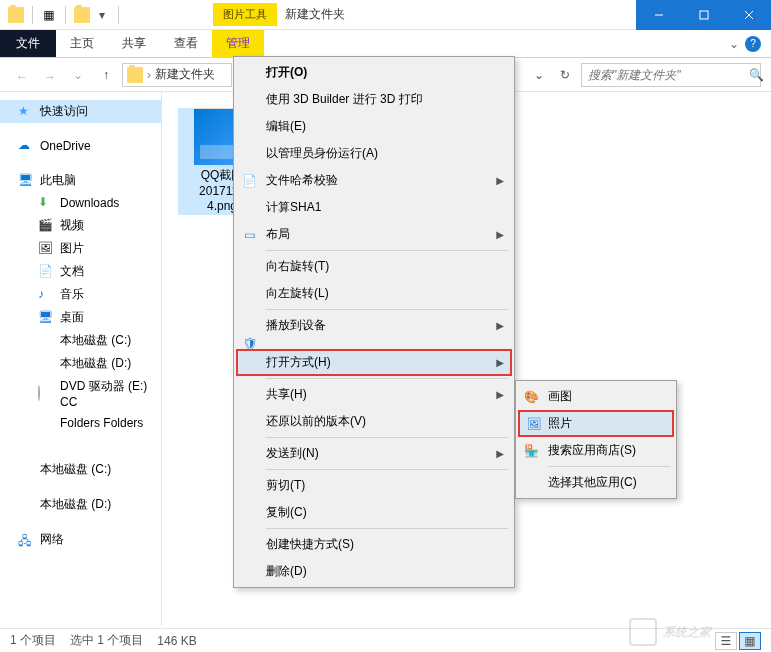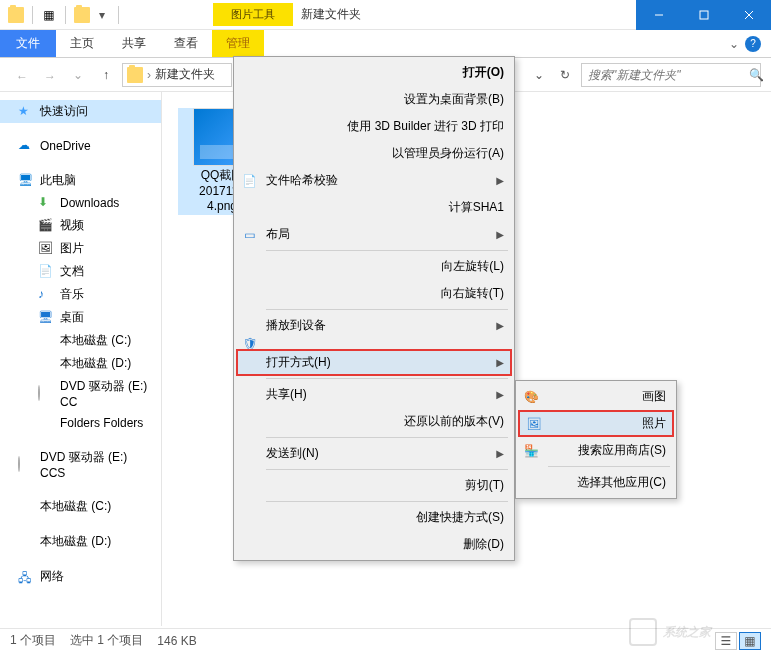--- a/index.html
+++ b/index.html
@@ -5,33 +5,33 @@
     * { margin: 0; padding: 0; box-sizing: border-box; font-family: "Microsoft YaHei", "Segoe UI", sans-serif; font-size: 12px; }
     body { width: 771px; height: 652px; background: #fff; overflow: hidden; position: relative; }
     
     
     .titlebar { height: 30px; background: #fff; display: flex; align-items: center; border-bottom: 1px solid #e5e5e5; }
     .titlebar-left { display: flex; align-items: center; gap: 4px; padding-left: 8px; }
     .qat-icon { width: 16px; height: 16px; display: flex; align-items: center; justify-content: center; }
     .folder-small { width: 16px; height: 16px; background: #ffd86b; border-radius: 1px; position: relative; }
     .folder-small::before { content: ''; position: absolute; top: -2px; left: 2px; width: 6px; height: 3px; background: #ffd86b; border-radius: 1px 1px 0 0; }
     .divider-v { width: 1px; height: 18px; background: #ccc; margin: 0 4px; }
-    .tools-tab { background: #fce100; padding: 4px 18px; font-size: 11px; color: #534300; margin-left: 90px; }
+    .tools-tab { background: #fce100; padding: 4px 10px; font-size: 11px; color: #534300; margin-left: 90px; }
     .window-title { margin-left: 8px; color: #333; }
     .window-controls { margin-left: auto; display: flex; }
     .win-btn { width: 45px; height: 30px; display: flex; align-items: center; justify-content: center; color: #fff; }
     .win-min, .win-max { background: #1976d2; }
     .win-close { background: #1976d2; }
     .win-btn svg { width: 10px; height: 10px; }
     
     
     .ribbon { height: 28px; background: #fff; display: flex; align-items: stretch; border-bottom: 1px solid #d0d0d0; }
-    .file-tab { background: #3b82f6; color: #fff; padding: 8px 16px; display: flex; align-items: center; }
+    .file-tab { background: #0f172a; color: #fff; padding: 8px 16px; display: flex; align-items: center; }
     .ribbon-tab { padding: 0 14px; display: flex; align-items: center; color: #333; cursor: pointer; }
-    .ribbon-tab.tools { background: #fce100; color: #a16207; }
+    .ribbon-tab.tools { background: #fce100; color: #6d28d9; }
     .ribbon-right { margin-left: auto; display: flex; align-items: center; padding-right: 10px; gap: 6px; }
     .chevron { color: #666; }
     .help-icon { width: 16px; height: 16px; border-radius: 50%; background: #1976d2; color: #fff; display: flex; align-items: center; justify-content: center; font-size: 10px; }
     
     
     .addressbar { height: 34px; display: flex; align-items: center; padding: 4px 10px; gap: 4px; border-bottom: 1px solid #e5e5e5; }
     .nav-btn { width: 24px; height: 24px; display: flex; align-items: center; justify-content: center; color: #aaa; }
     .nav-btn.enabled { color: #333; }
     .address-box { flex: 0 0 110px; height: 24px; border: 1px solid #ccc; display: flex; align-items: center; padding: 0 4px; gap: 4px; }
     .address-text { color: #333; }
@@ -56,21 +56,21 @@
     .file-item { width: 88px; display: flex; flex-direction: column; align-items: center; gap: 2px; }
     .file-item.selected { background: #cce8ff; }
     .thumb { width: 58px; height: 58px; background: linear-gradient(135deg, #0078d4 0%, #40a0ff 100%); border: 1px solid #ddd; position: relative; }
     .thumb::after { content: ''; position: absolute; bottom: 6px; left: 6px; right: 6px; height: 14px; background: rgba(255,255,255,0.3); }
     .file-label { text-align: center; font-size: 11px; line-height: 1.3; word-break: break-all; }
     
     
     .context-menu { position: absolute; background: #f0f0f0; border: 1px solid #a0a0a0; box-shadow: 3px 3px 6px rgba(0,0,0,0.2); padding: 2px; }
     .menu1 { left: 233px; top: 56px; width: 282px; }
     .menu2 { left: 515px; top: 380px; width: 162px; }
-    .menu-item { display: flex; align-items: center; padding: 5px 8px 5px 30px; cursor: pointer; position: relative; justify-content: flex-end; }
+    .menu-item { display: flex; align-items: center; padding: 5px 8px 5px 30px; cursor: pointer; position: relative; }
     .menu-item.bold { font-weight: bold; }
     .menu-sep { height: 1px; background: #d0d0d0; margin: 2px 4px 2px 30px; }
     .menu-icon { position: absolute; left: 6px; width: 16px; height: 16px; display: flex; align-items: center; justify-content: center; }
     .submenu-arrow { margin-left: auto; color: #555; font-size: 10px; }
     .highlighted { border: 2px solid #e53935; }
     .menu-item.highlighted { padding: 3px 6px 3px 28px; background: #d8e6f2; }
     
     
     .statusbar { position: absolute; bottom: 0; left: 0; right: 0; height: 24px; border-top: 1px solid #e5e5e5; display: flex; align-items: center; padding: 0 10px; gap: 14px; color: #555; }
     .statusbar-right { margin-left: auto; display: flex; gap: 2px; }
@@ -209,24 +209,20 @@
     </div>
     <div class="tree-item indent">
       <span class="tree-icon"><span class="dvd-icon"></span></span>
       <span>DVD 驱动器 (E:) CC</span>
     </div>
     <div class="tree-item indent">
       <span class="tree-icon"><span class="disk-icon blue"></span></span>
       <span>Folders Folders</span>
     </div>
     <div class="tree-spacer"></div>
-    <div class="tree-item">
-      <span class="tree-icon"><span class="dvd-icon"></span></span>
-      <span>DVD 驱动器 (E:) CCS</span>
-    </div>
     <div class="tree-spacer"></div>
     <div class="tree-item">
       <span class="tree-icon"><span class="disk-icon accent"></span></span>
       <span>本地磁盘 (C:)</span>
     </div>
     <div class="tree-spacer"></div>
     <div class="tree-item">
       <span class="tree-icon"><span class="disk-icon"></span></span>
       <span>本地磁盘 (D:)</span>
     </div>
@@ -247,47 +243,47 @@
       </div>
     </div>
   </div>
 </div>
 
 <div class="context-menu menu1">
   <div class="menu-item bold">
       <span>打开(O)</span>
     </div>
   <div class="menu-item">
-      <span>设置为桌面背景(B)</span>
-    </div>
-  <div class="menu-item">
       <span>使用 3D Builder 进行 3D 打印</span>
+    </div>
+  <div class="menu-item">
+      <span>编辑(E)</span>
     </div>
   <div class="menu-item">
       <span>以管理员身份运行(A)</span>
     </div>
   <div class="menu-item">
       <span class="menu-icon">📄</span>
       <span>文件哈希校验</span>
       <span class="submenu-arrow">▶</span>
     </div>
   <div class="menu-item">
       <span>计算SHA1</span>
     </div>
   <div class="menu-item">
       <span class="menu-icon" style="color:#1976d2">▭</span>
       <span>布局</span>
       <span class="submenu-arrow">▶</span>
     </div>
   <div class="menu-sep"></div>
   <div class="menu-item">
+      <span>向右旋转(T)</span>
+    </div>
+  <div class="menu-item">
       <span>向左旋转(L)</span>
-    </div>
-  <div class="menu-item">
-      <span>向右旋转(T)</span>
     </div>
   <div class="menu-sep"></div>
   <div class="menu-item">
       <span>播放到设备</span>
       <span class="submenu-arrow">▶</span>
     </div>
   <div class="menu-item">
       <span class="menu-icon" style="color:#1976d2">🛡</span>
     </div>
   <div class="menu-item highlighted">
@@ -303,20 +299,23 @@
       <span>还原以前的版本(V)</span>
     </div>
   <div class="menu-sep"></div>
   <div class="menu-item">
       <span>发送到(N)</span>
       <span class="submenu-arrow">▶</span>
     </div>
   <div class="menu-sep"></div>
   <div class="menu-item">
       <span>剪切(T)</span>
+    </div>
+  <div class="menu-item">
+      <span>复制(C)</span>
     </div>
   <div class="menu-sep"></div>
   <div class="menu-item">
       <span>创建快捷方式(S)</span>
     </div>
   <div class="menu-item">
       <span>删除(D)</span>
     </div>
 
 </div>

